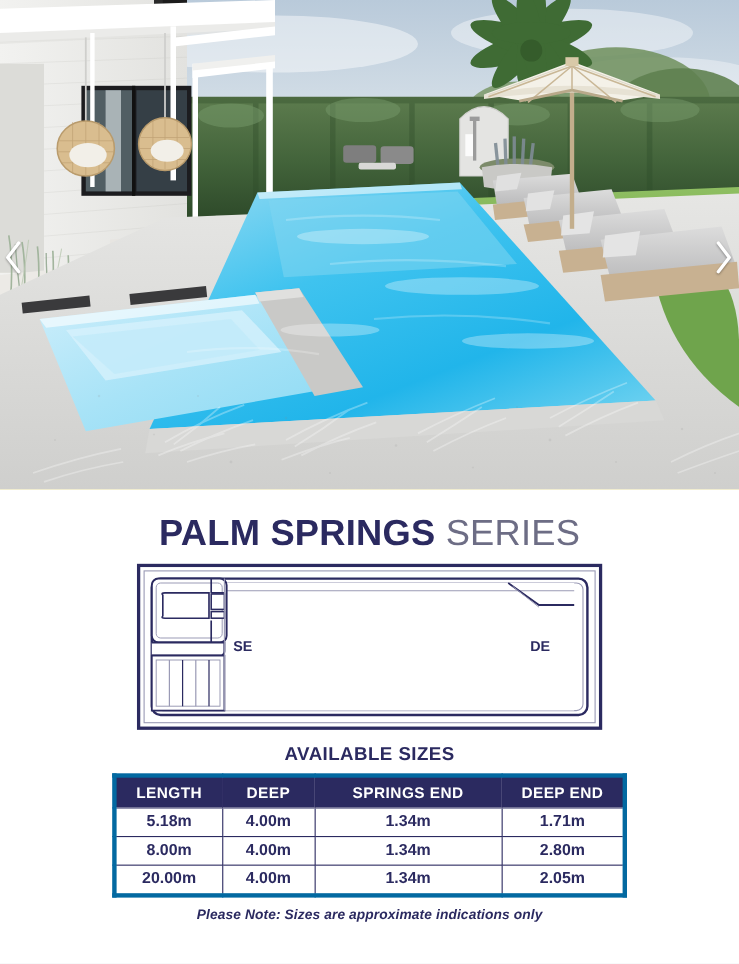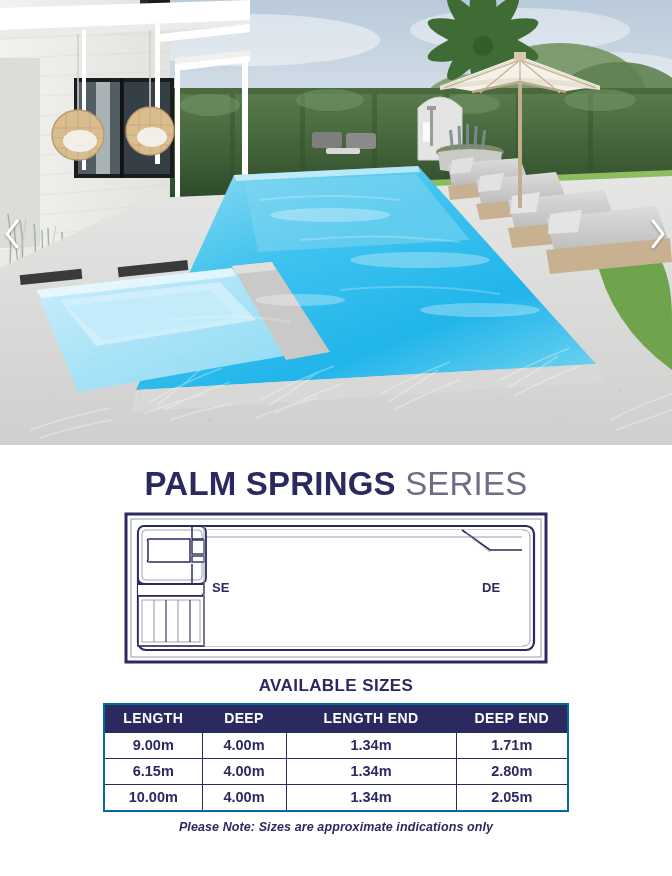--- a/index.html
+++ b/index.html
@@ -91,21 +91,21 @@
   .table-wrap {
     width: 672px;
     display: flex;
     justify-content: center;
     margin-top: 7px;
   }
 
   table.sizes {
     width: 464px;
     border-collapse: collapse;
-    border: 2px solid #0369a1;
+    border: 4px solid #0369a1;
     table-layout: fixed;
   }
   table.sizes th {
     background: #2b2a60;
     color: #ffffff;
     font-size: 14px;
     font-weight: bold;
     letter-spacing: 0.4px;
     padding: 5px 0 6px 0;
     text-align: center;
@@ -581,39 +581,39 @@
         <colgroup>
           <col class="c-length">
             <col class="c-width">
             <col class="c-shal">
             <col class="c-deep">
         </colgroup>
         <thead>
           <tr>
             <th>LENGTH</th>
             <th>DEEP</th>
-            <th>LENGTH END</th>
+            <th>SPRINGS END</th>
             <th>DEEP END</th>
           </tr>
         </thead>
         <tbody>
           <tr>
-            <td>9.00m</td>
+            <td>5.18m</td>
             <td>4.00m</td>
             <td>1.34m</td>
             <td>1.71m</td>
           </tr>
           <tr>
-            <td>6.15m</td>
+            <td>8.00m</td>
             <td>4.00m</td>
             <td>1.34m</td>
             <td>2.80m</td>
           </tr>
           <tr>
-            <td>10.00m</td>
+            <td>20.00m</td>
             <td>4.00m</td>
             <td>1.34m</td>
             <td>2.05m</td>
           </tr>
         </tbody>
       </table>
     </div>
 
     <div class="note">Please Note: Sizes are approximate indications only</div>
   </div>

